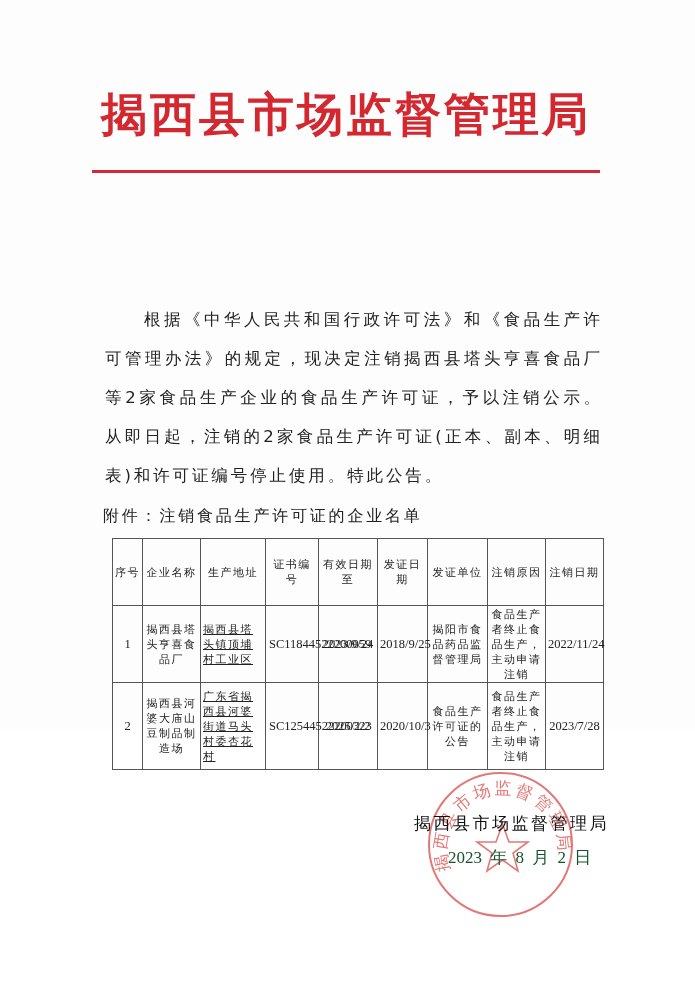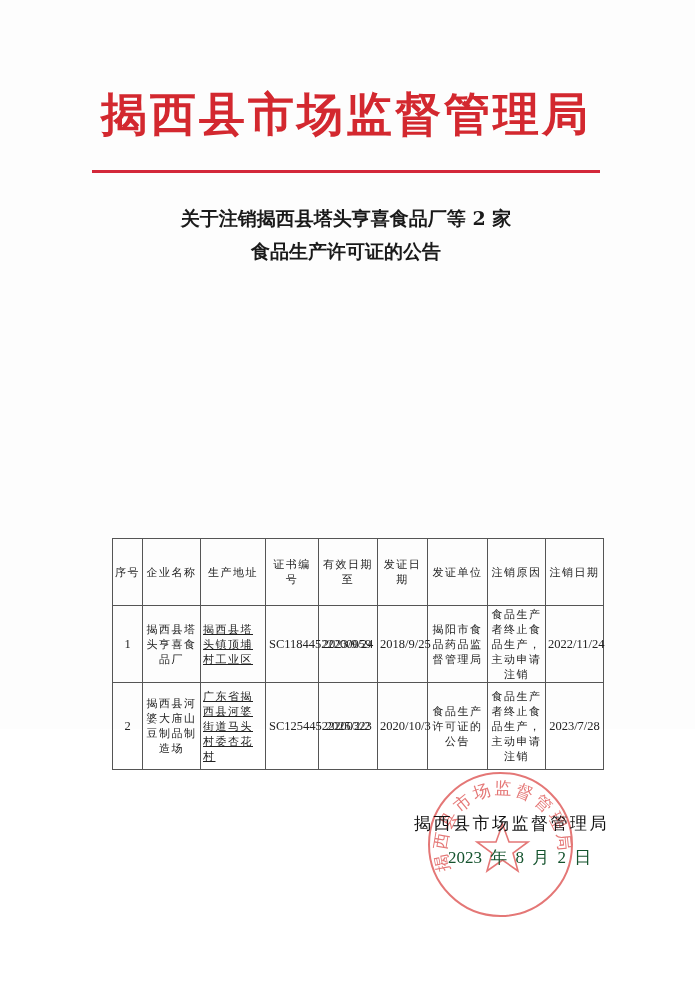--- a/index.html
+++ b/index.html
@@ -78,26 +78,26 @@
     .stamp svg { position: absolute; left: 0; top: 0; }
   </style>
 </head>
 <body>
 
 <div class="page">
 
   <div class="org-title">揭西县市场监督管理局</div>
   <div class="red-rule"></div>
 
-  <div class="doc-title">
-    <div>关于注销揭西县塔头亨喜食品厂等 2 家</div>
-    <div>食品生产许可证的公告</div>
+
+  <div class="body-text">
+    <p>根据《中华人民共和国行政许可法》和《食品生产许可管理办法》的规定，现决定注销揭西县塔头亨喜食品厂等2家食品生产企业的食品生产许可证，予以注销公示。从即日起，注销的2家食品生产许可证(正本、副本、明细表)和许可证编号停止使用。特此公告。</p>
   </div>
 
-
+  <div class="attach-label">附件：注销食品生产许可证的企业名单</div>
 
   <table class="list">
     <colgroup>
       <col style="width:30px">
         <col style="width:58px">
         <col style="width:65px">
         <col style="width:53px">
       <col style="width:59px">
         <col style="width:50px">
         <col style="width:60px">

